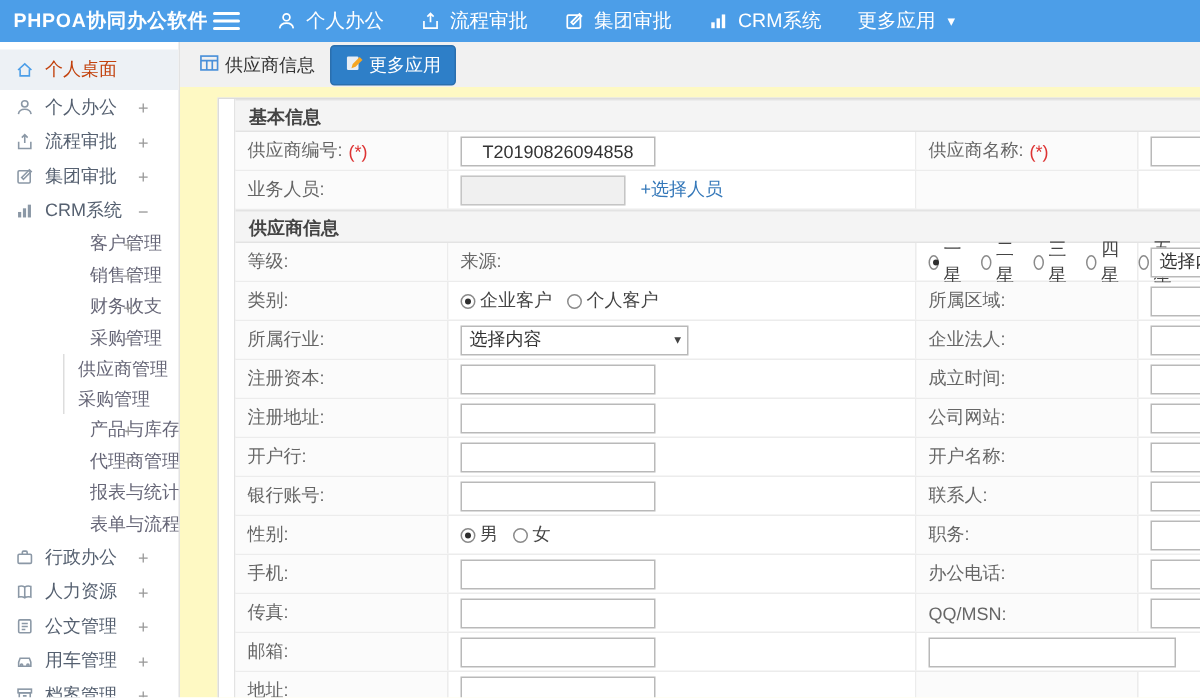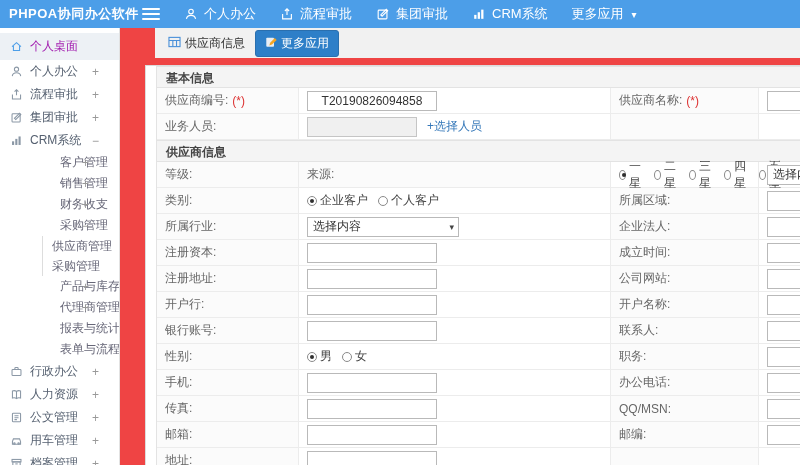--- a/index.html
+++ b/index.html
@@ -13,28 +13,28 @@
   .hamburger { width:18px; height:12px; margin:0 14px 0 14px; display:flex; flex-direction:column; justify-content:space-between; cursor:pointer; }
   .hamburger i { display:block; height:2px; background:#fff; border-radius:1px; }
   .topnav { display:flex; align-items:center; gap:24px; margin-left:10px; }
   .topnav-item { display:flex; align-items:center; gap:6px; font-size:13px; cursor:pointer; white-space:nowrap; }
   .topnav-item svg { display:block; }
   .caret { font-size:10px; margin-left:2px; }
 
   
   .main { display:flex; height:437px; }
   .sidebar { width:120px; min-width:120px; background:#fff; border-right:1px solid #e2e2e2; overflow:hidden; }
-  .content { flex:1; background:#ef4444; overflow:hidden; position:relative;padding-left:35px; }
+  .content { flex:1; background:#fef9c3; overflow:hidden; position:relative; }
 
   
   .snav { padding-top:5px; }
   .sitem { position:relative; display:flex; align-items:center; height:23px; padding-left:10px; cursor:pointer; color:#556070; white-space:nowrap; }
   .sitem.first { height:27px; }
   .sitem .sicon { display:flex; margin-right:7px; color:#8b98a6; }
-  .sitem.active { background:#edf1f5; color:#a21caf;font-family:Liberation Serif, serif; }
+  .sitem.active { background:#edf1f5; color:#c2410c;font-family:Liberation Serif, serif; }
   .sitem.active .sicon { color:#4c9ee8; }
   .toggle { position:absolute; right:20px; top:50%; transform:translateY(-50%); color:#999; font-size:12px; }
   .sub { }
   .sub .sitem { height:21px; padding-left:60px; color:#667; }
   .sub .sitem .toggle { right:30px; }
   .subsub { margin-left:42px; border-left:1px solid #ddd; }
   .subsub .sitem { height:20px; padding-left:9px;text-align:center; }
 
   
   .tabbar { display:flex; align-items:center; height:30px; padding-left:13px; background:#f1f1f1; }
@@ -527,23 +527,20 @@
               </div>
           </div>
 
           <div class="frow">
             <div class="cell lbl">
                 <span>邮箱:</span>
               </div>
             <div class="cell inp">
                 <input class="ti w130" value="" style="">
               </div>
-            <div class="cell lbl">
-                <span>邮编:</span>
-              </div>
             <div class="cell inp">
                 <input class="ti w300" value="" style="">
               </div>
           </div>
 
           <div class="frow">
             <div class="cell lbl">
                 <span>地址:</span>
               </div>
             <div class="cell inp">

